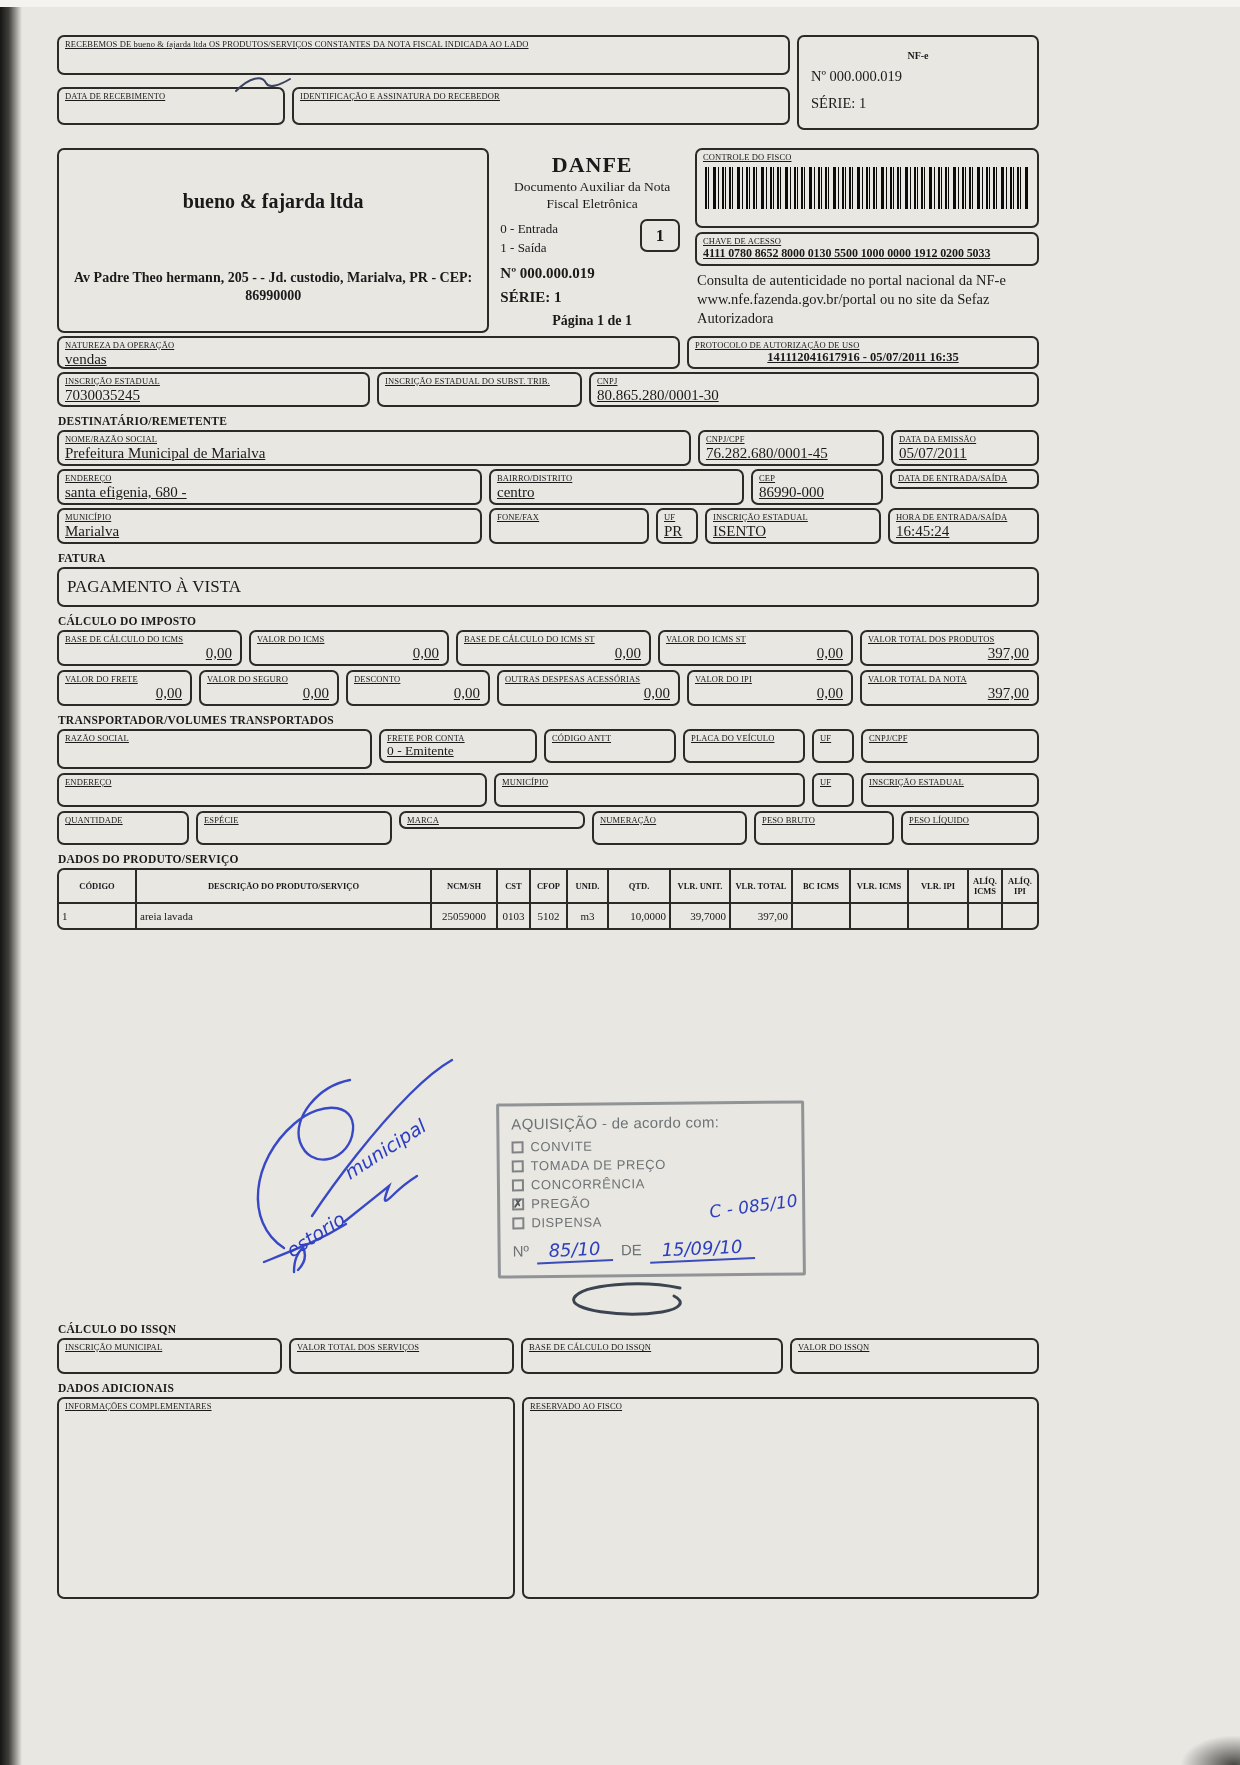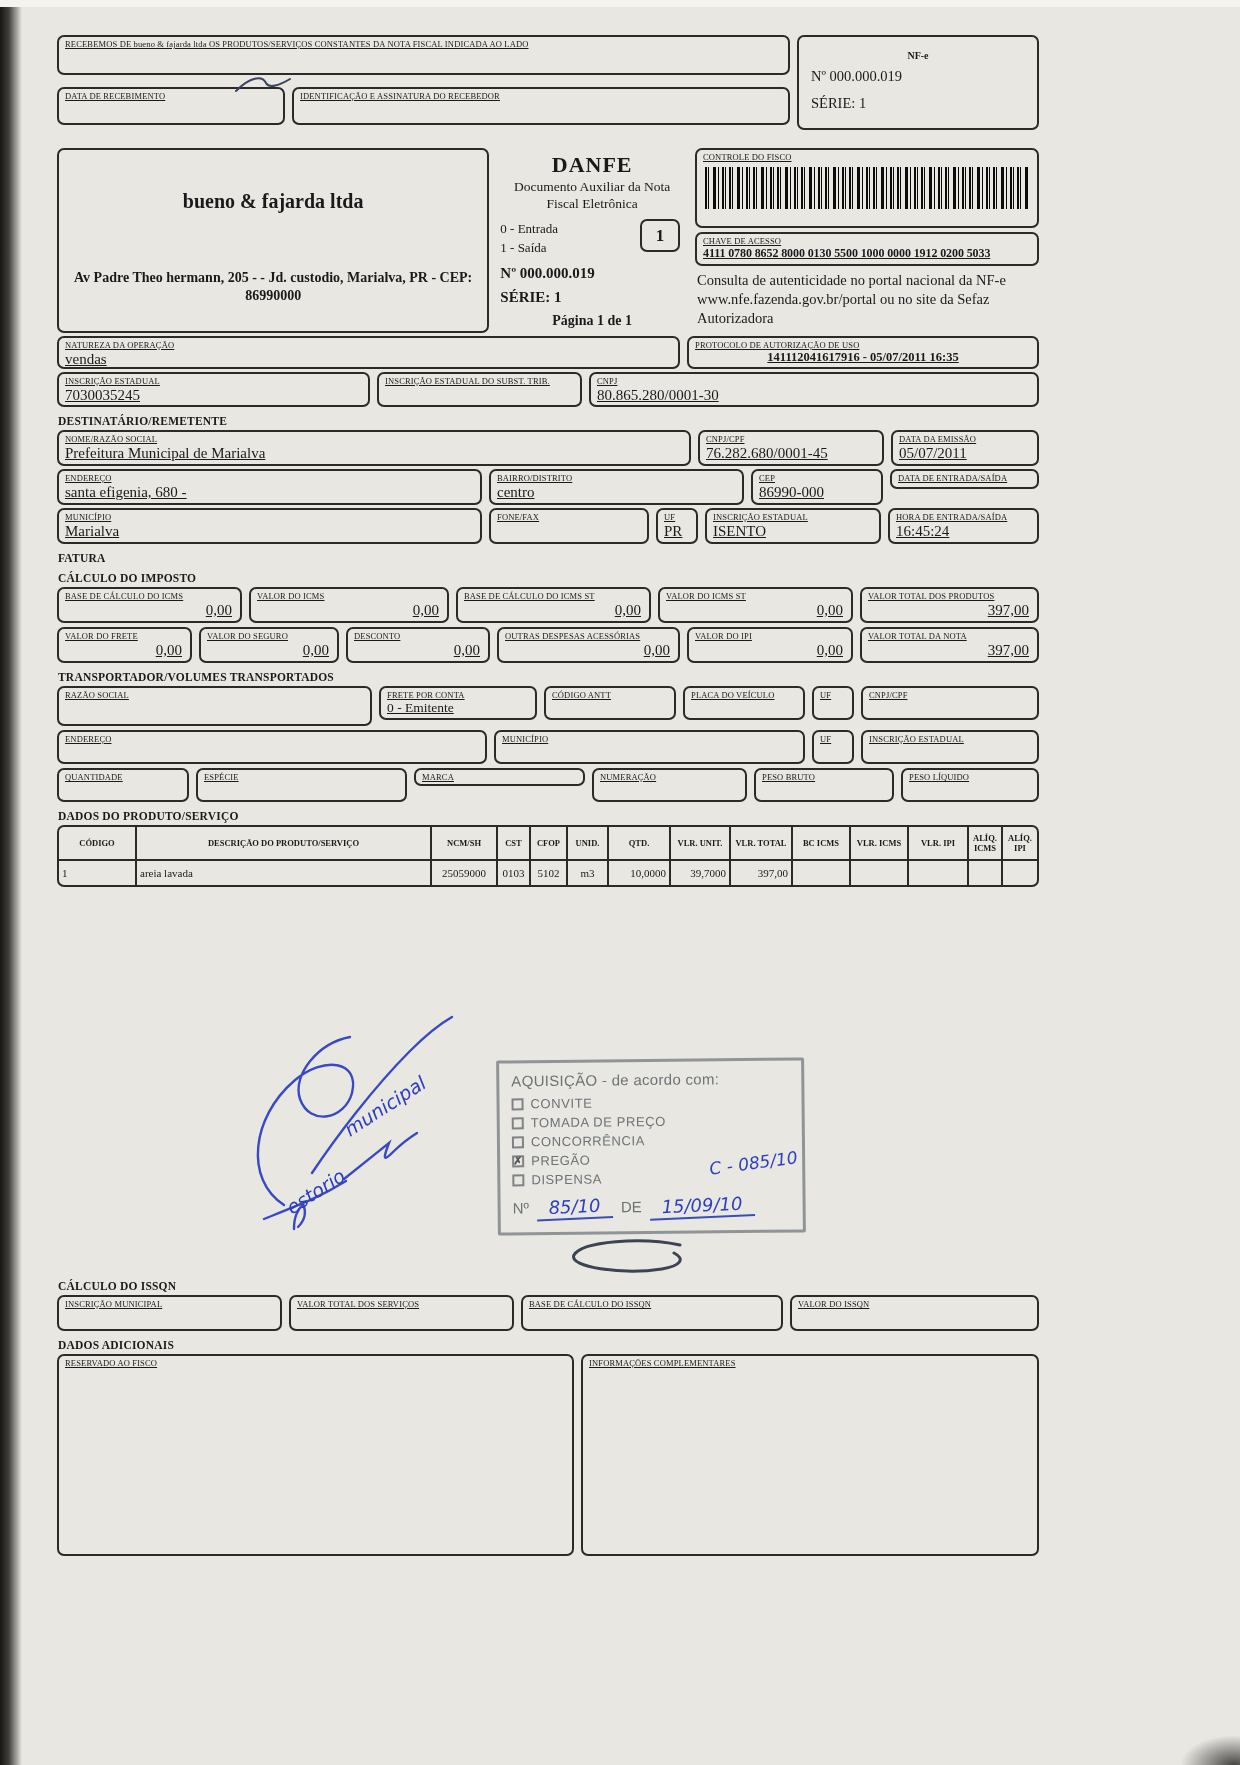--- a/index.html
+++ b/index.html
@@ -206,20 +206,23 @@
         <div class="flabel">INSCRIÇÃO ESTADUAL</div>
         <div class="fvalue">ISENTO</div>
       </div>
       <div class="box field" style="flex:1;height:36px">
         <div class="flabel">HORA DE ENTRADA/SAÍDA</div>
         <div class="fvalue">16:45:24</div>
       </div>
     </div>
 
     <div class="sect">FATURA</div>
+    <div class="box" style="height:40px;padding:8px 8px">
+      <div style="font-size:17px">PAGAMENTO À VISTA</div>
+    </div>
 
     <div class="sect">CÁLCULO DO IMPOSTO</div>
     <div class="row">
       <div class="box field" style="width:185px;height:36px">
         <div class="flabel">BASE DE CÁLCULO DO ICMS</div>
         <div class="fvalue money">0,00</div>
       </div>
       <div class="box field" style="width:200px;height:36px">
         <div class="flabel">VALOR DO ICMS</div>
         <div class="fvalue money">0,00</div>
@@ -307,21 +310,21 @@
       <div class="box field" style="width:178px;height:34px">
         <div class="flabel">INSCRIÇÃO ESTADUAL</div>
         <div class="fvalue" style="font-size:13.5px"></div>
       </div>
     </div>
     <div class="row" style="margin-top:4px">
       <div class="box field" style="width:132px;height:34px">
         <div class="flabel">QUANTIDADE</div>
         <div class="fvalue" style="font-size:13.5px"></div>
       </div>
-      <div class="box field" style="width:211px;height:34px">
+      <div class="box field" style="width:196px;height:34px">
         <div class="flabel">ESPÉCIE</div>
         <div class="fvalue" style="font-size:13.5px"></div>
       </div>
       <div class="box field" style="flex:1;height:18px">
         <div class="flabel">MARCA</div>
         <div class="fvalue" style="font-size:13.5px"></div>
       </div>
       <div class="box field" style="width:155px;height:34px">
         <div class="flabel">NUMERAÇÃO</div>
         <div class="fvalue" style="font-size:13.5px"></div>
@@ -437,22 +440,22 @@
         <div class="fvalue"></div>
       </div>
       <div class="box field" style="flex:1;height:36px">
         <div class="flabel">VALOR DO ISSQN</div>
         <div class="fvalue"></div>
       </div>
     </div>
 
     <div class="sect">DADOS ADICIONAIS</div>
     <div class="row">
+      <div class="box field" style="width:458px;height:202px">
+        <div class="flabel">INFORMAÇÕES COMPLEMENTARES</div>
+      </div>
       <div class="box field" style="flex:1;height:202px">
         <div class="flabel">RESERVADO AO FISCO</div>
       </div>
-      <div class="box field" style="width:458px;height:202px">
-        <div class="flabel">INFORMAÇÕES COMPLEMENTARES</div>
-      </div>
     </div>
 
   </div>
 </div>
 
 </body></html>

